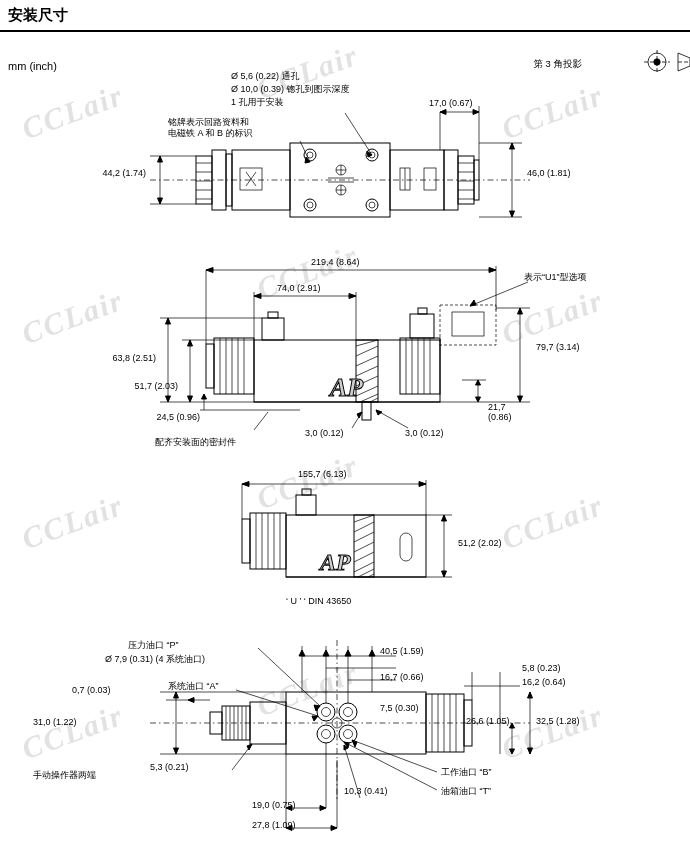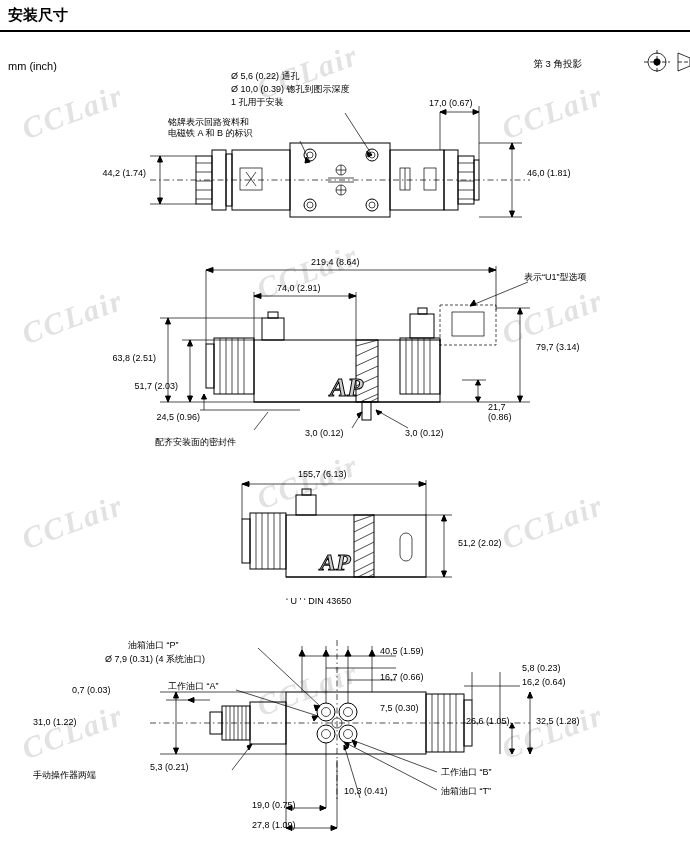--- a/index.html
+++ b/index.html
@@ -379,23 +379,23 @@
 (0.86)</div>
   <div class="lbl" style="left:305px;top:428px;">3,0 (0.12)</div>
   <div class="lbl" style="left:405px;top:428px;">3,0 (0.12)</div>
   <div class="lbl" style="left:524px;top:272px;">表示“U1”型选项</div>
   <div class="lbl" style="left:155px;top:437px;">配齐安装面的密封件</div>
 
   <div class="lbl" style="left:298px;top:469px;">155,7 (6.13)</div>
   <div class="lbl" style="left:458px;top:538px;">51,2 (2.02)</div>
   <div class="lbl" style="left:286px;top:596px;">‘ U ’ ‘ DIN  43650</div>
 
-  <div class="lbl" style="left:128px;top:640px;">油箱油口 “P”</div>
+  <div class="lbl" style="left:128px;top:640px;">压力油口 “P”</div>
   <div class="lbl" style="left:105px;top:654px;">Ø 7,9 (0.31) (4 系统油口)</div>
-  <div class="lbl" style="left:168px;top:681px;">工作油口 “A”</div>
+  <div class="lbl" style="left:168px;top:681px;">系统油口 “A”</div>
   <div class="lbl" style="left:441px;top:767px;">工作油口 “B”</div>
   <div class="lbl" style="left:441px;top:786px;">油箱油口 “T”</div>
   <div class="lbl" style="left:33px;top:770px;">手动操作器两端</div>
 
   <div class="lbl" style="left:380px;top:646px;">40,5 (1.59)</div>
   <div class="lbl" style="left:380px;top:659px;margin-top:44px;">7,5 (0.30)</div>
   <div class="lbl" style="left:380px;top:672px;">16,7 (0.66)</div>
   <div class="lbl" style="left:522px;top:663px;">5,8 (0.23)</div>
   <div class="lbl" style="left:522px;top:677px;">16,2 (0.64)</div>
   <div class="lbl" style="left:466px;top:716px;">26,6 (1.05)</div>

